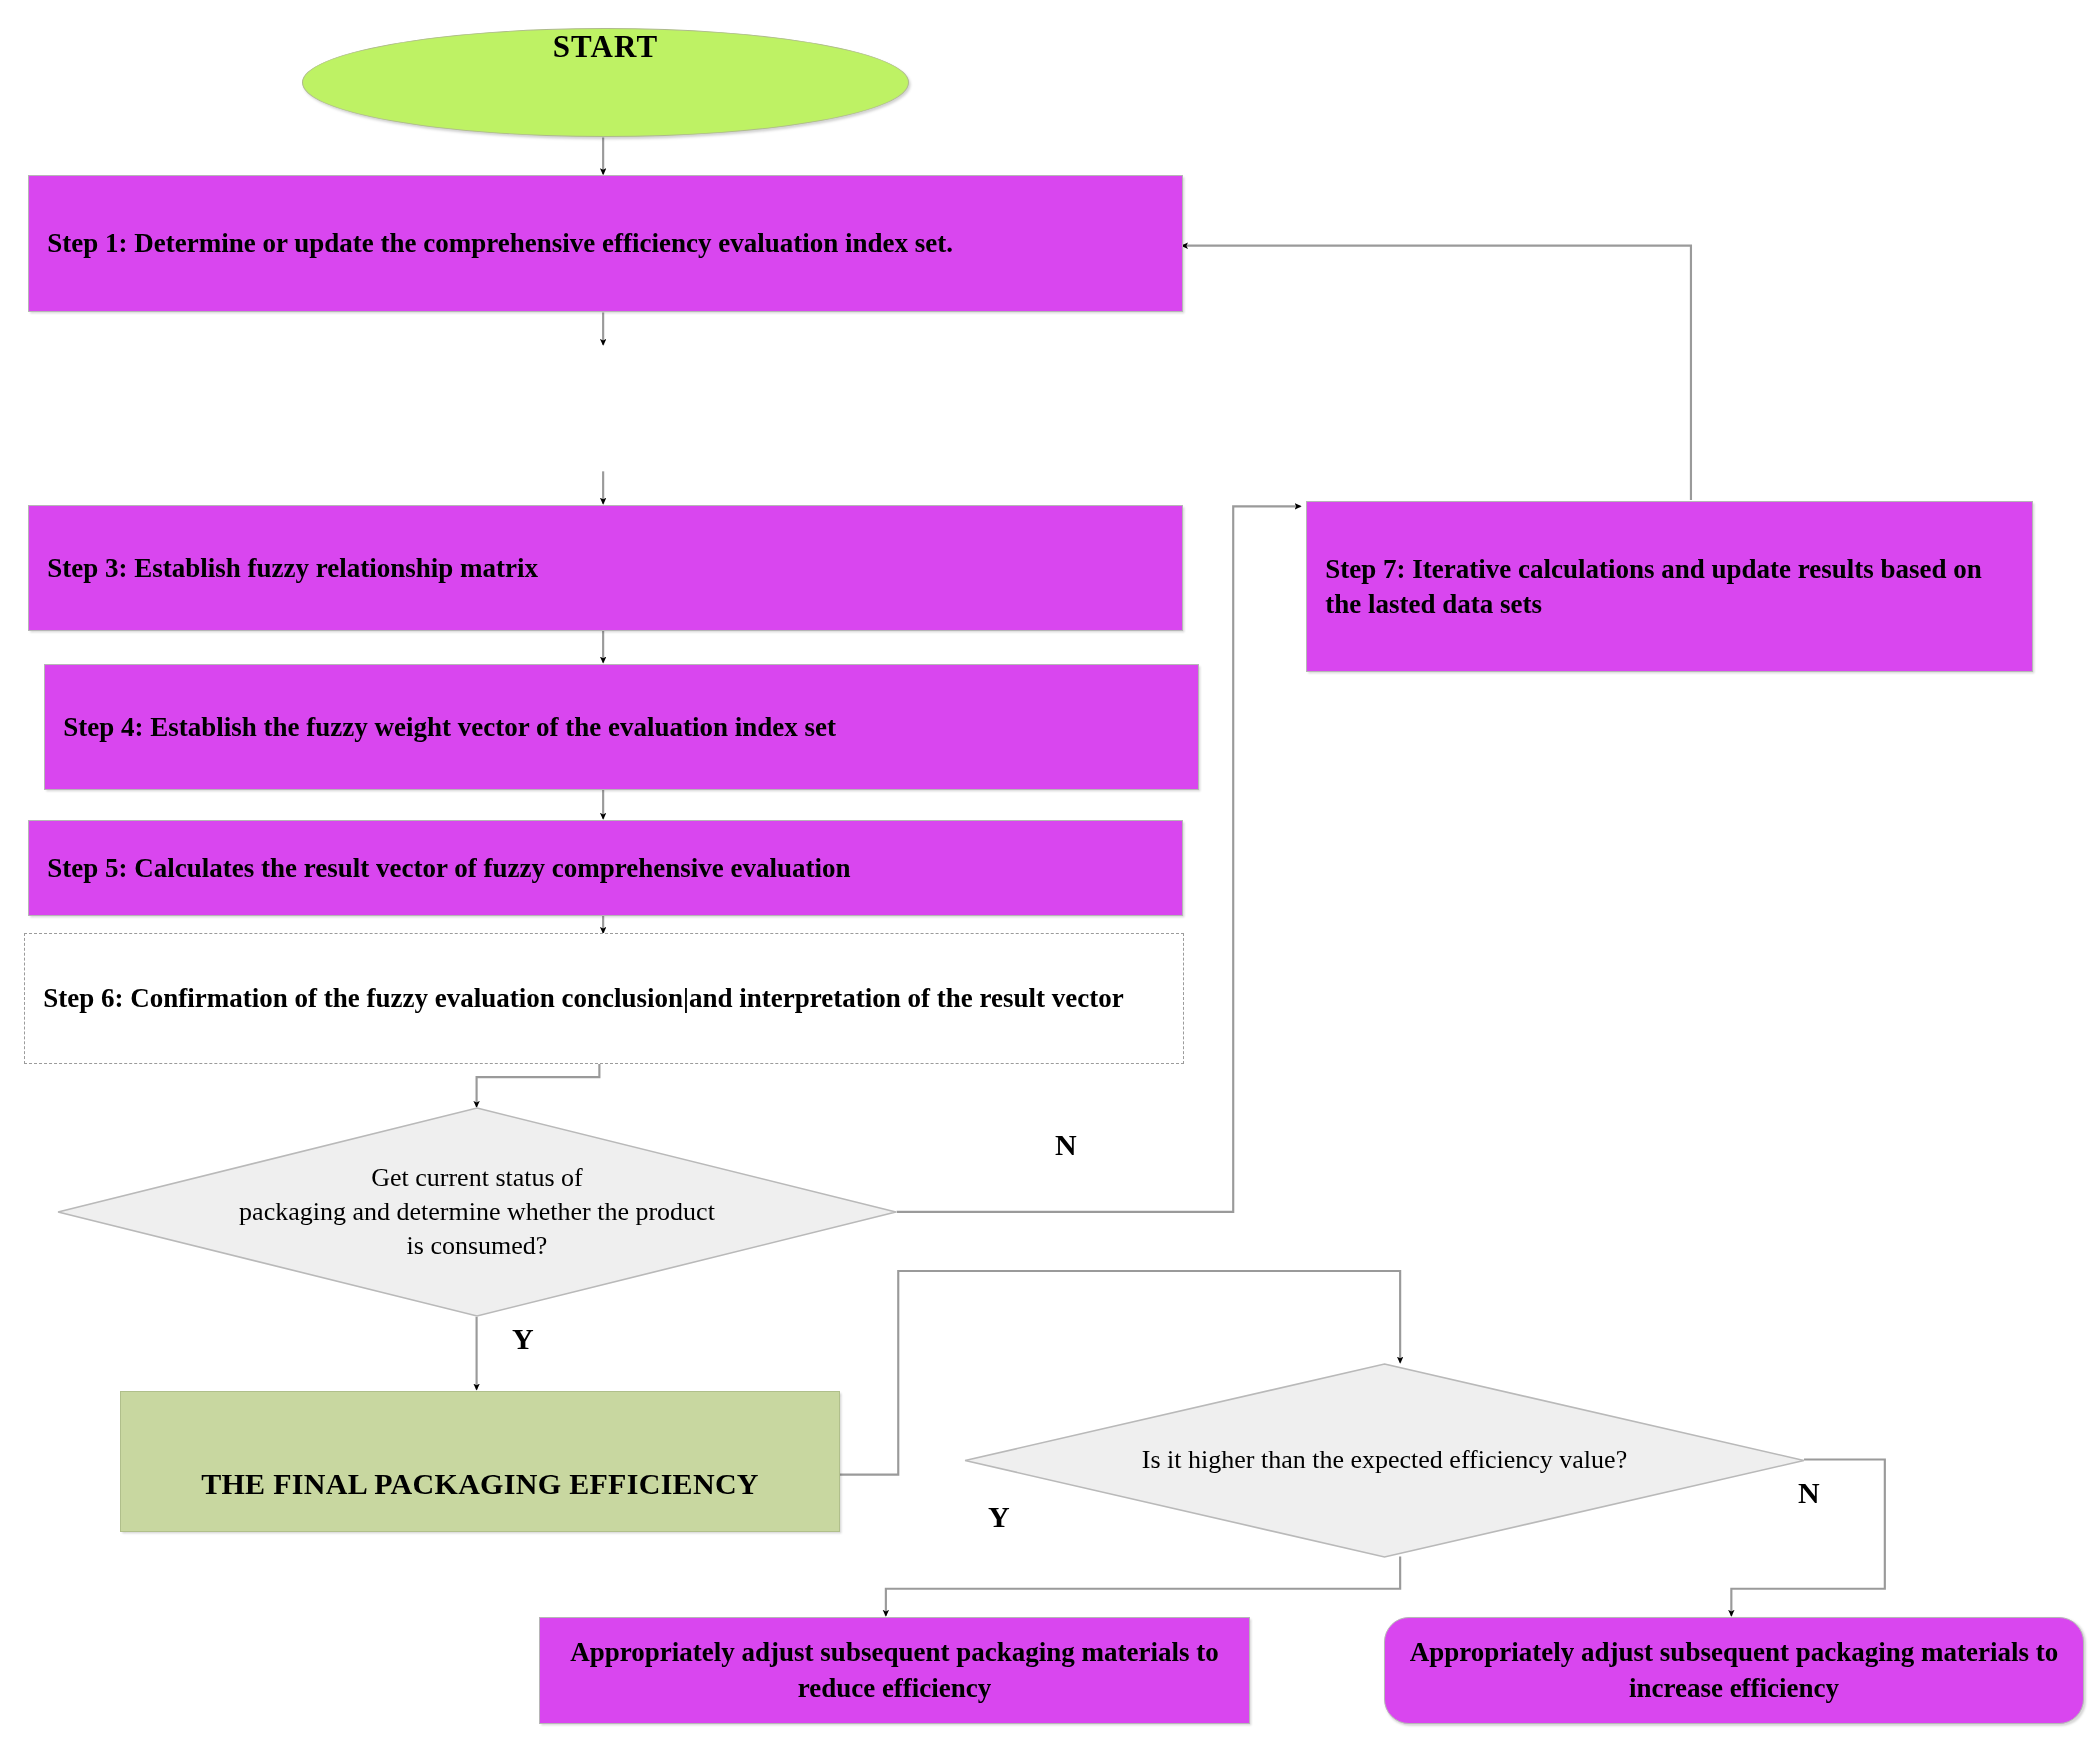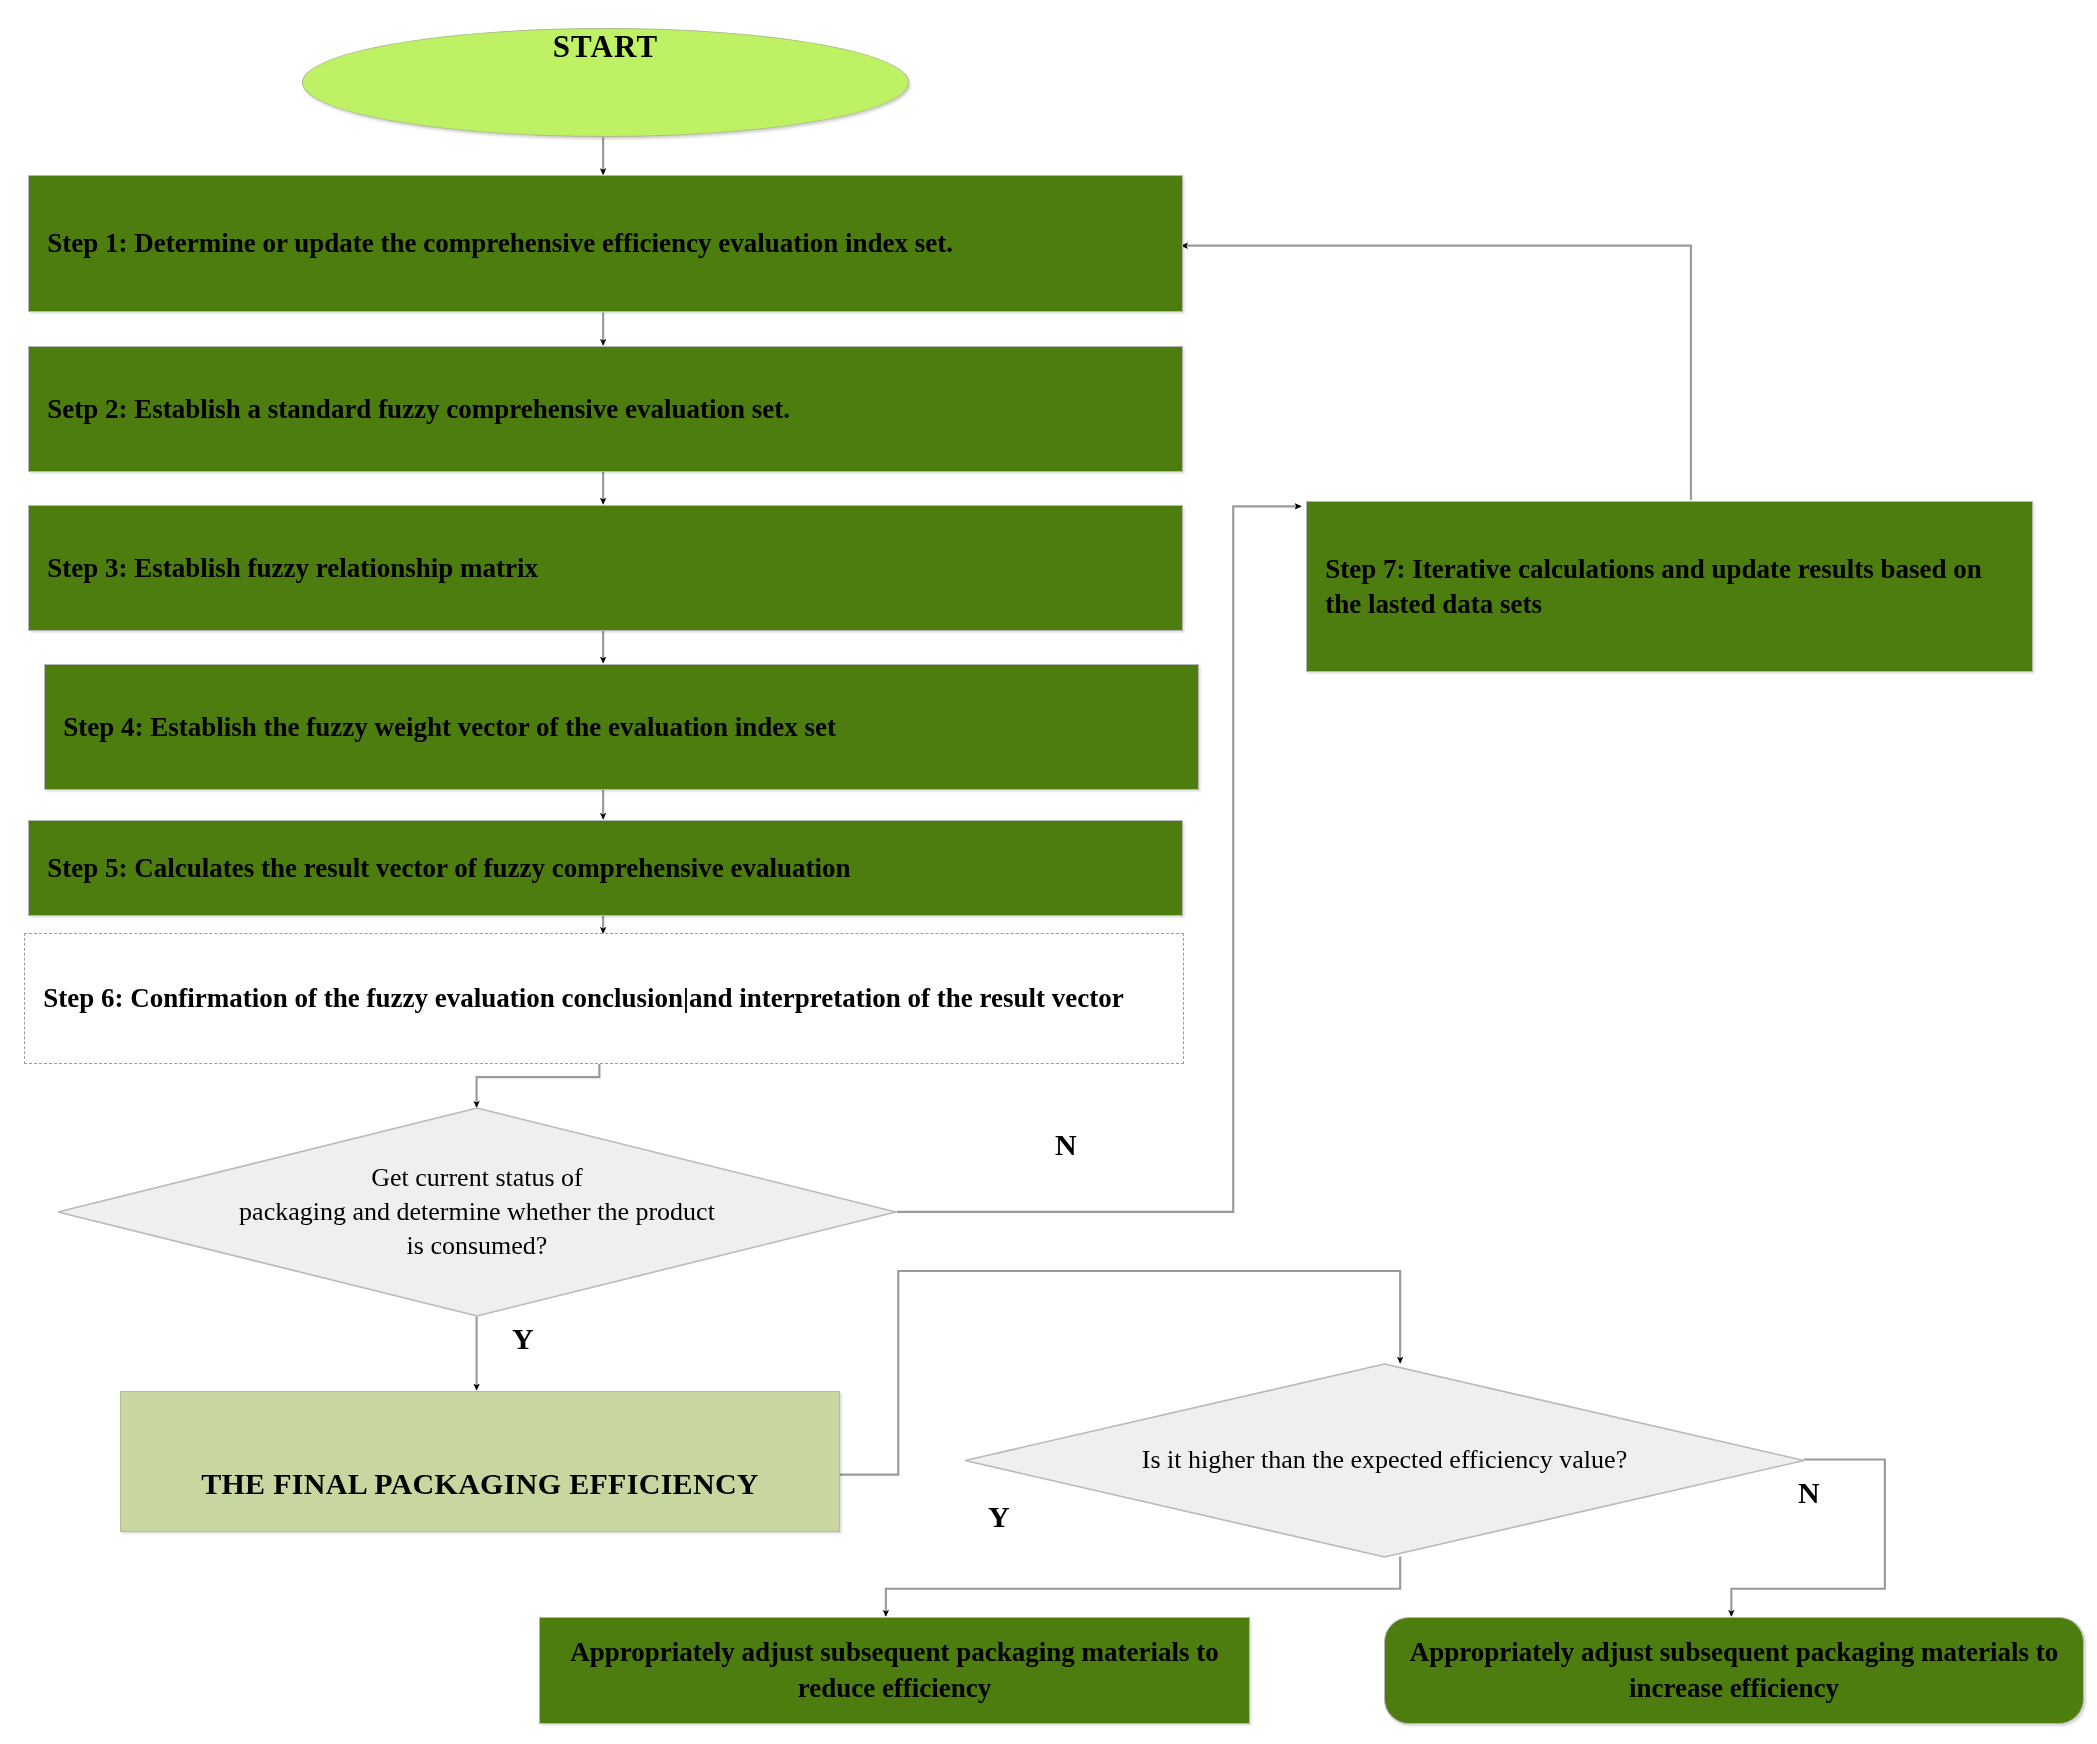--- a/index.html
+++ b/index.html
@@ -22,21 +22,21 @@
     pointer-events: none;
   }
   .node {
     position: absolute;
     box-sizing: border-box;
     display: flex;
     align-items: center;
   }
   .proc {
     border: 1.6px solid #b6b6b6;
-    background: #4d7c0f;
+    background: #d946ef;
     box-shadow: 1.6px 1.6px 2.2px rgba(0,0,0,0.16);
     padding: 0 18.3px;
   }
   .proc .txt {
     font-weight: bold;
     font-size: 27px;
     line-height: 1.28;
     color: #000000;
     text-align: left;
   }
@@ -150,23 +150,20 @@
   </svg>
 
   <div class="start-ellipse" style="left:302px; top:28px; width:605px; height:107px;">
     <span class="txt">START</span>
   </div>
 
   <div class="node proc" style="left:28px; top:175px; width:1155px; height:137px;">
     <span class="txt">Step 1: Determine or update the comprehensive efficiency evaluation index set.</span>
   </div>
 
-  <div class="node proc" style="left:28px; top:346px; width:1155px; height:126px;">
-    <span class="txt">Setp 2: Establish a standard fuzzy comprehensive evaluation set.</span>
-  </div>
 
   <div class="node proc" style="left:28px; top:505px; width:1155px; height:126px;">
     <span class="txt">Step 3: Establish fuzzy relationship matrix</span>
   </div>
 
   <div class="node proc" style="left:44px; top:664px; width:1155px; height:126px;">
     <span class="txt">Step 4: Establish the fuzzy weight vector of the evaluation index set</span>
   </div>
 
   <div class="node proc" style="left:28px; top:820px; width:1155px; height:96px;">

